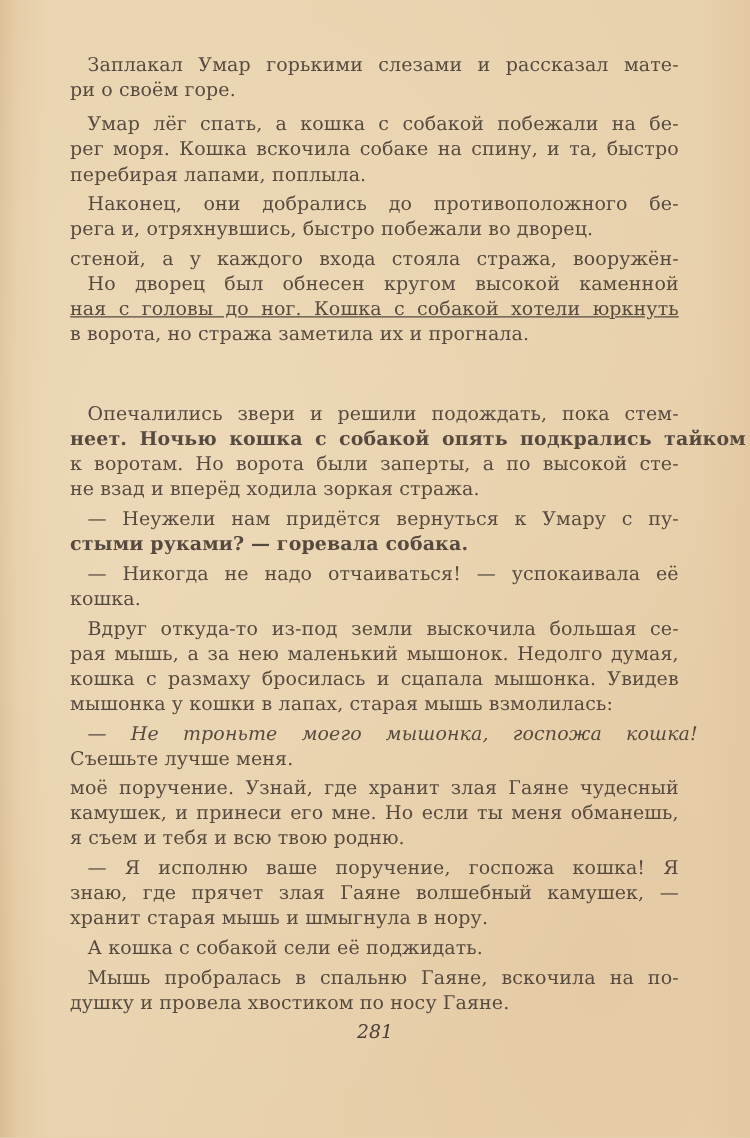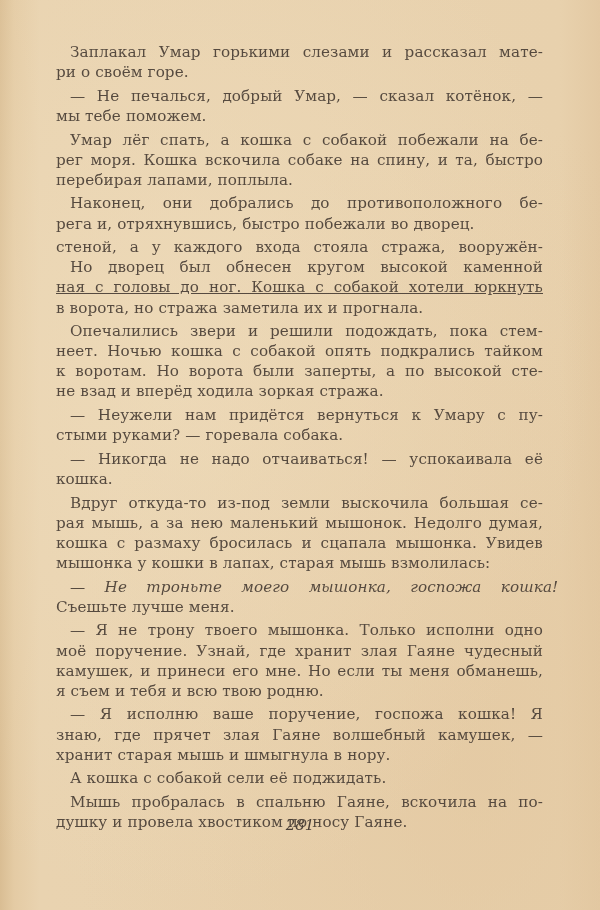--- a/index.html
+++ b/index.html
@@ -59,74 +59,69 @@
 </head>
 <body>
 
 <div class="page">
   <div class="text-block" id="text-block">
       <div>
         <div class="line" style="padding-left: 0px; text-align: left; text-align-last: left;"><span style="word-spacing: 7.3724px;">Заплакал Умар горькими слезами и рассказал мате-</span></div>
         <div class="line last" style="margin-left: -14px; text-align: left; text-align-last: left;"><span>ри о своём горе.</span></div>
       </div>
       <div class="para-gap"></div>
-      <div>
-        <div class="line" style="padding-left: 0px; text-align: left; text-align-last: left;"><span style="word-spacing: 6.65234px;">— Не печалься, добрый Умар, — сказал котёнок, —</span></div>
-        <div class="line last" style="margin-left: -14px; text-align: left; text-align-last: left;"><span>мы тебе поможем.</span></div>
-      </div>
       <div class="para-gap"></div>
       <div>
         <div class="line" style="padding-left: 0px; text-align: left; text-align-last: left;"><span style="word-spacing: 5.68924px;">Умар лёг спать, а кошка с собакой побежали на бе-</span></div>
         <div class="line" style="margin-left: -14px; text-align: left; text-align-last: left;"><span style="word-spacing: 2.52431px;">рег моря. Кошка вскочила собаке на спину, и та, быстро</span></div>
         <div class="line last" style="margin-left: -14px; text-align: left; text-align-last: left;"><span>перебирая лапами, поплыла.</span></div>
       </div>
       <div class="para-gap"></div>
       <div>
         <div class="line" style="padding-left: 0px; text-align: left; text-align-last: left;"><span style="word-spacing: 12.3812px;">Наконец, они добрались до противоположного бе-</span></div>
         <div class="line last" style="margin-left: -14px; text-align: left; text-align-last: left;"><span>рега и, отряхнувшись, быстро побежали во дворец.</span></div>
       </div>
       <div class="para-gap"></div>
       <div>
         <div class="line" style="margin-left: -14px; text-align: left; text-align-last: left;"><span style="word-spacing: 7.96205px;">стеной, а у каждого входа стояла стража, вооружён-</span></div>
         <div class="line" style="padding-left: 0px; text-align: left; text-align-last: left;"><span style="word-spacing: 10.4583px;">Но дворец был обнесен кругом высокой каменной</span></div>
         <div class="line" style="margin-left: -14px; text-align: left; text-align-last: left;"><span style="word-spacing: 4.93229px; text-decoration: underline;">ная с головы до ног. Кошка с собакой хотели юркнуть</span></div>
         <div class="line last" style="margin-left: -14px; text-align: left; text-align-last: left;"><span>в ворота, но стража заметила их и прогнала.</span></div>
       </div>
       <div class="para-gap"></div>
       <div>
-        <div class="line" style="padding-left: 0px; text-align: right; text-align-last: left;"><span style="word-spacing: 6.90885px;">Опечалились звери и решили подождать, пока стем-</span></div>
-        <div class="line" style="margin-left: -14px; text-align: right; text-align-last: left;"><span style="word-spacing: 4.4933px;">неет. Ночью кошка с собакой опять подкрались тайком</span></div>
+        <div class="line" style="padding-left: 0px; text-align: right; text-align-last: left; margin-top: 40px;"><span style="word-spacing: 6.90885px;">Опечалились звери и решили подождать, пока стем-</span></div>
+        <div class="line" style="margin-left: -14px; text-align: right; text-align-last: left; font-weight: bold;"><span style="word-spacing: 4.4933px;">неет. Ночью кошка с собакой опять подкрались тайком</span></div>
         <div class="line" style="margin-left: -14px; text-align: left; text-align-last: left;"><span style="word-spacing: 4.76736px;">к воротам. Но ворота были заперты, а по высокой сте-</span></div>
         <div class="line last" style="margin-left: -14px; text-align: left; text-align-last: left;"><span>не взад и вперёд ходила зоркая стража.</span></div>
       </div>
       <div class="para-gap"></div>
       <div>
         <div class="line" style="padding-left: 0px; text-align: left; text-align-last: left;"><span style="word-spacing: 7.64258px;">— Неужели нам придётся вернуться к Умару с пу-</span></div>
-        <div class="line last" style="margin-left: -14px; text-align: left; text-align-last: left;"><span>стыми руками? — горевала собака.</span></div>
+        <div class="line last" style="margin-left: -14px; text-align: left; text-align-last: left; font-weight: bold;"><span>стыми руками? — горевала собака.</span></div>
       </div>
       <div class="para-gap"></div>
       <div>
         <div class="line" style="padding-left: 0px; text-align: left; text-align-last: left;"><span style="word-spacing: 7.72545px;">— Никогда не надо отчаиваться! — успокаивала её</span></div>
         <div class="line last" style="margin-left: -14px; text-align: left; text-align-last: left;"><span>кошка.</span></div>
       </div>
       <div class="para-gap"></div>
       <div>
         <div class="line" style="padding-left: 0px; text-align: left; text-align-last: left;"><span style="word-spacing: 5.93229px;">Вдруг откуда-то из-под земли выскочила большая се-</span></div>
         <div class="line" style="margin-left: -14px; text-align: left; text-align-last: left;"><span style="word-spacing: 1.94336px;">рая мышь, а за нею маленький мышонок. Недолго думая,</span></div>
         <div class="line" style="margin-left: -14px; text-align: left; text-align-last: left;"><span style="word-spacing: 4.03125px;">кошка с размаху бросилась и сцапала мышонка. Увидев</span></div>
         <div class="line last" style="margin-left: -14px; text-align: left; text-align-last: left;"><span>мышонка у кошки в лапах, старая мышь взмолилась:</span></div>
       </div>
       <div class="para-gap"></div>
       <div>
         <div class="line" style="padding-left: 0px; text-align: left; text-align-last: left;"><span style="word-spacing: 14.3906px; font-style: italic;">— Не троньте моего мышонка, госпожа кошка!</span></div>
         <div class="line last" style="margin-left: -14px; text-align: left; text-align-last: left;"><span>Съешьте лучше меня.</span></div>
       </div>
       <div class="para-gap"></div>
       <div>
-        <div class="line" style="padding-left: 0px; text-align: left; text-align-last: left;"><span style="word-spacing: 5.30664px;">— Я не трону твоего мышонка. Только исполни одно</span></div>
         <div class="line" style="margin-left: -14px; text-align: left; text-align-last: left;"><span style="word-spacing: 4.12054px;">моё поручение. Узнай, где хранит злая Гаяне чудесный</span></div>
         <div class="line" style="margin-left: -14px; text-align: left; text-align-last: left;"><span style="word-spacing: 1.74653px;">камушек, и принеси его мне. Но если ты меня обманешь,</span></div>
         <div class="line last" style="margin-left: -14px; text-align: left; text-align-last: left;"><span>я съем и тебя и всю твою родню.</span></div>
       </div>
       <div class="para-gap"></div>
       <div>
         <div class="line" style="padding-left: 0px; text-align: left; text-align-last: left;"><span style="word-spacing: 9.59375px;">— Я исполню ваше поручение, госпожа кошка! Я</span></div>
         <div class="line" style="margin-left: -14px; text-align: left; text-align-last: left;"><span style="word-spacing: 7.36161px;">знаю, где прячет злая Гаяне волшебный камушек, —</span></div>
         <div class="line last" style="margin-left: -14px; text-align: left; text-align-last: left;"><span>хранит старая мышь и шмыгнула в нору.</span></div>
       </div>

